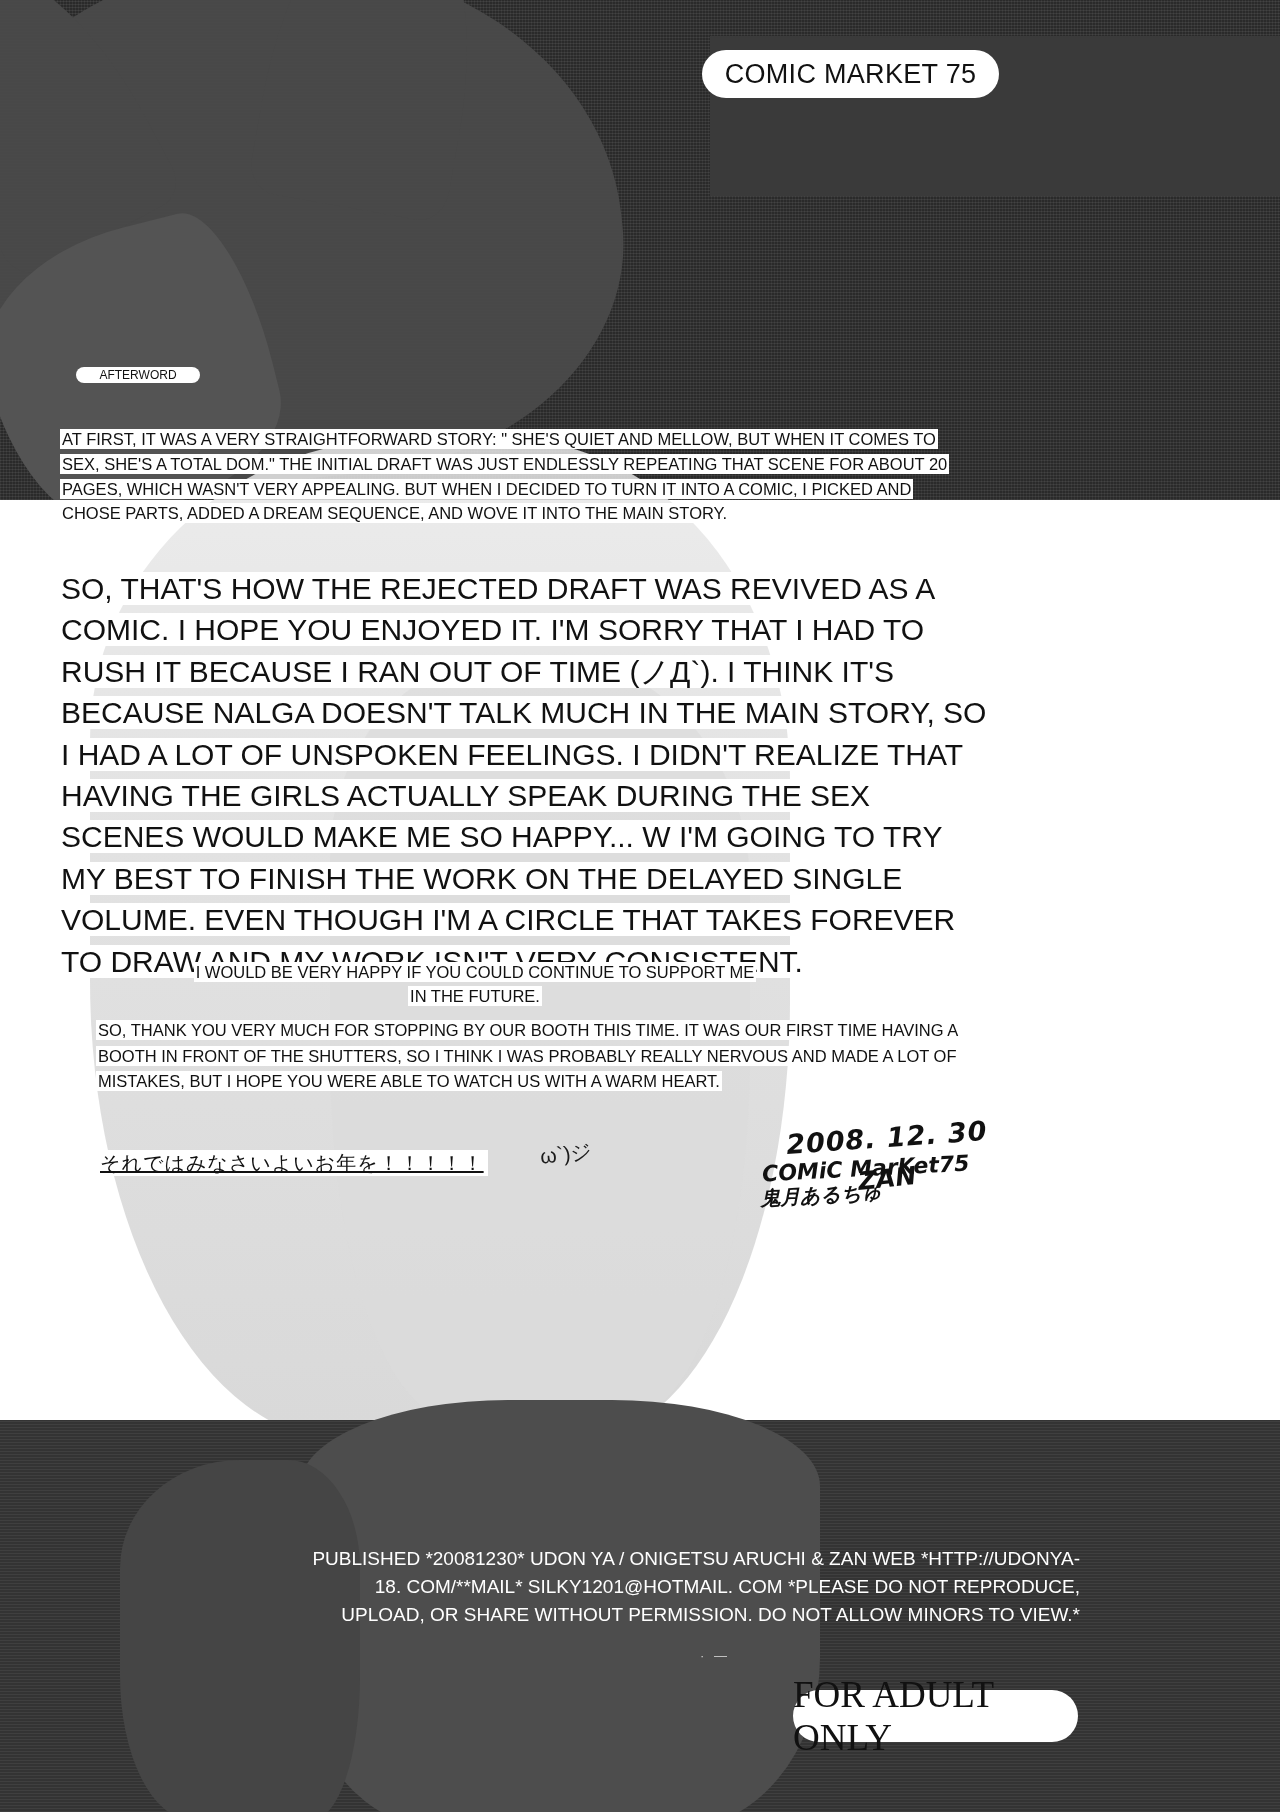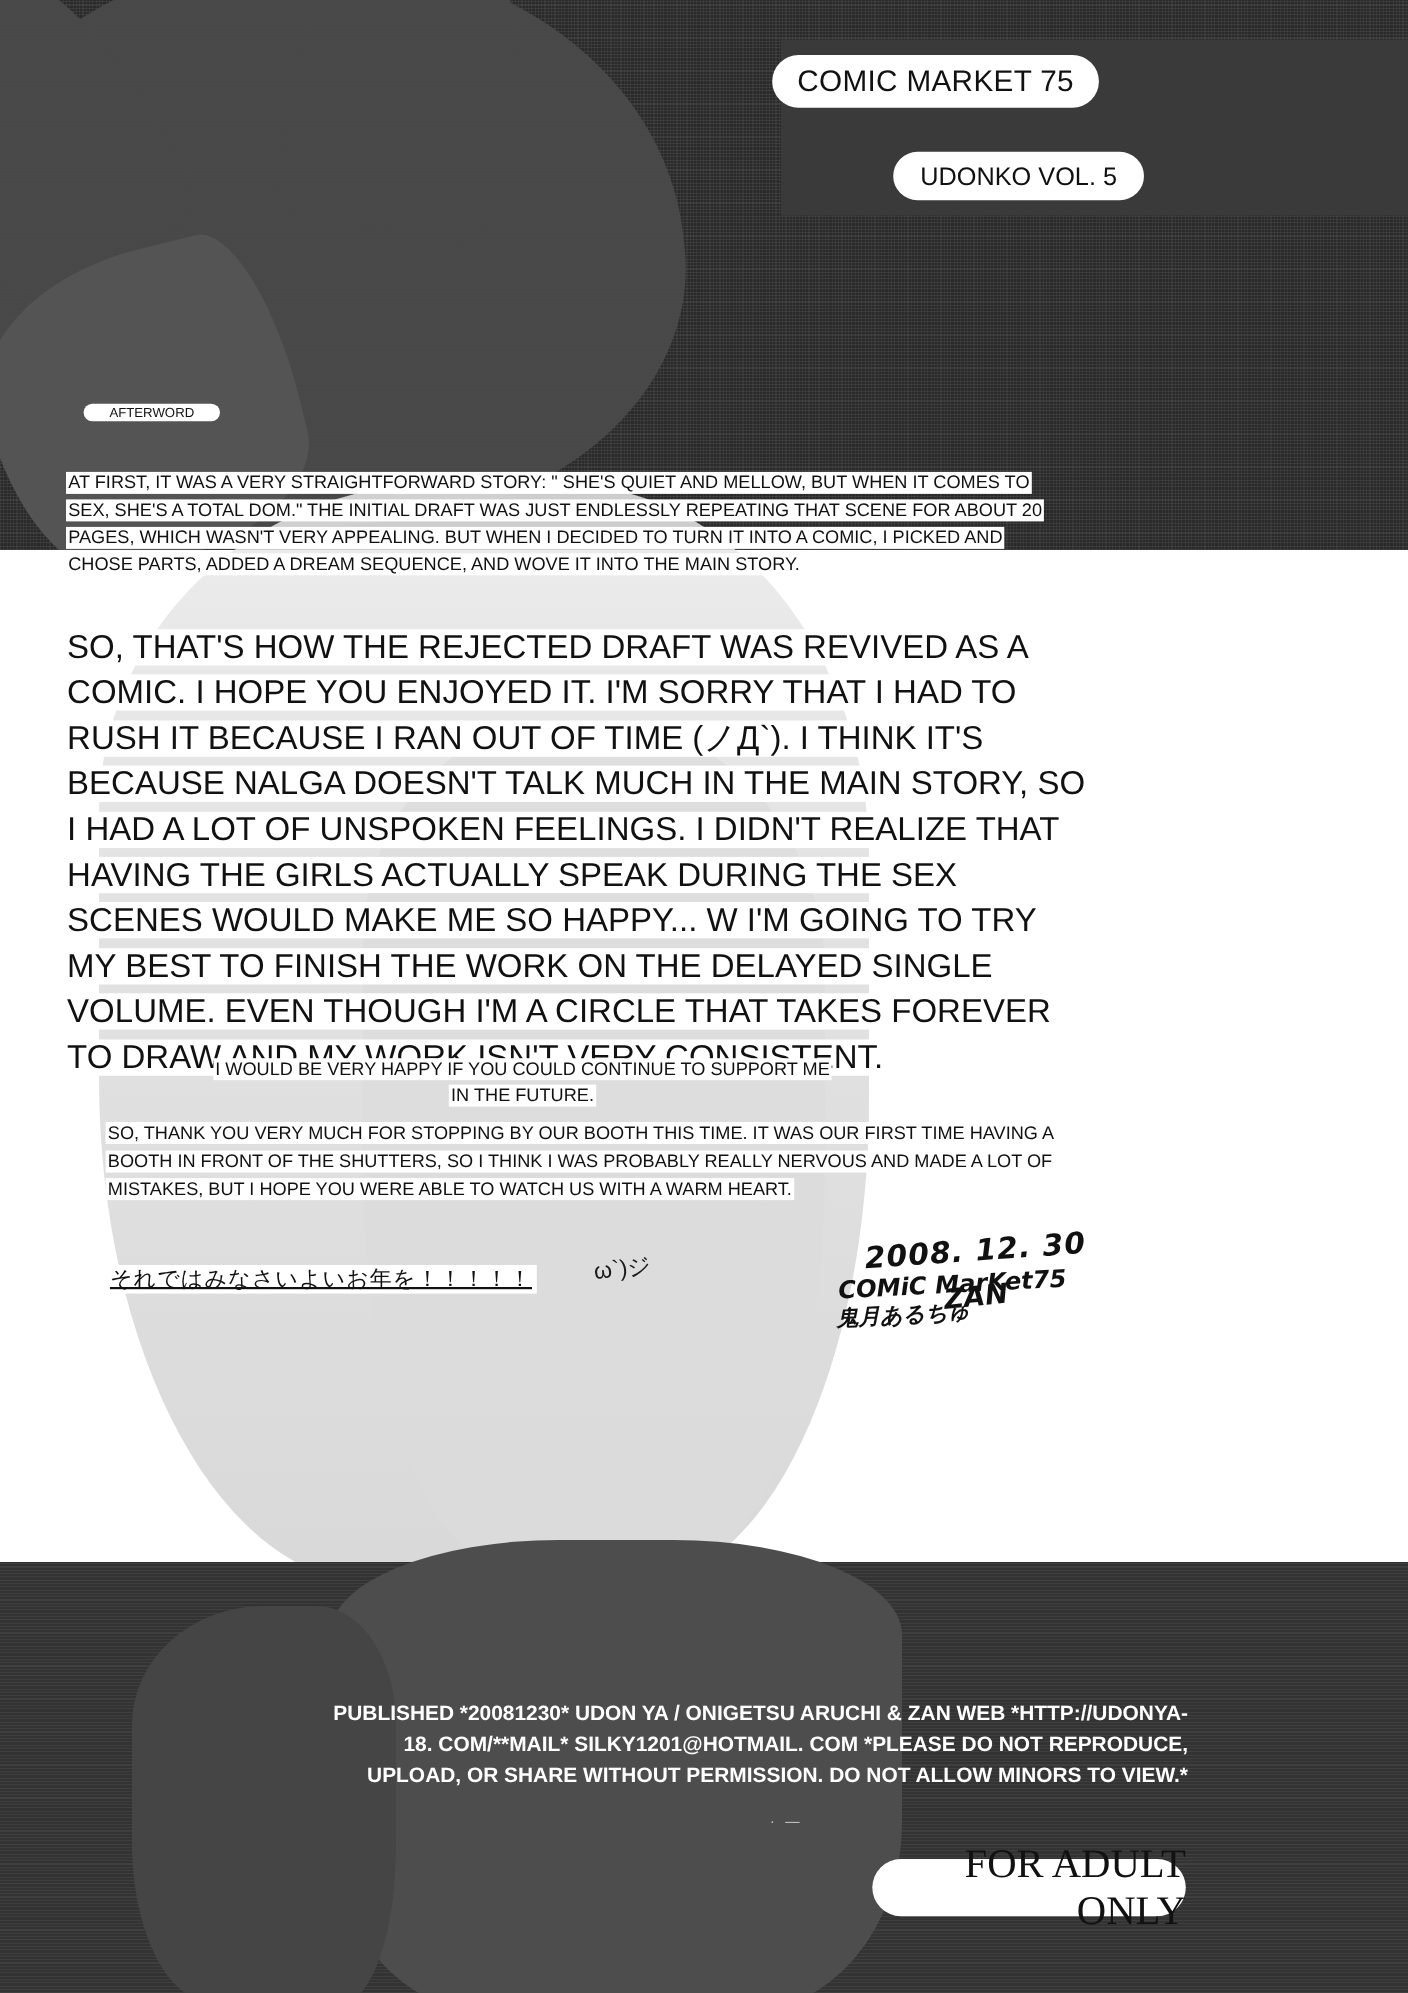--- a/index.html
+++ b/index.html
@@ -124,21 +124,21 @@
 
   
   .balloon {
     position: absolute;
     background: #ffffff;
     border-radius: 26px;
     color: #111111;
     display: flex;
     align-items: center;
     justify-content: center;
-    text-align: right;
+    text-align: left;
     box-sizing: border-box;
   }
   .plain-text {
     position: absolute;
     color: #111111;
     line-height: 1.32;
   }
 
   
   #comic-market-badge {
@@ -266,21 +266,20 @@
     transform: rotate(-3deg);
   }
 
   #publish-text {
     left: 300px; top: 1545px;
     width: 780px;
     font-size: 19px;
     line-height: 1.48;
     text-align: right;
     color: #ffffff;
-    font-weight: bold;
   }
   #publish-text span {
     color: #ffffff;
   }
   .dots {
     position: absolute;
     left: 700px; top: 1648px;
     color: #cfcfcf;
     font-size: 13px;
     letter-spacing: 3px;
@@ -306,21 +305,20 @@
     <div class="bg-mid-figure2"></div>
   </div>
 
   <div class="bg-bottom">
     <div class="bg-bottom-texture"></div>
     <div class="bg-bottom-figure"></div>
     <div class="bg-bottom-figure2"></div>
   </div>
 
   <div class="balloon" id="comic-market-badge">COMIC MARKET 75</div>
-  <div class="balloon" id="udonko-badge">UDONKO VOL. 5</div>
 
   <div class="balloon" id="afterword-badge">AFTERWORD</div>
 
   <div class="plain-text" id="intro-text">
     <span>AT FIRST, IT WAS A VERY STRAIGHTFORWARD STORY: " SHE'S QUIET AND MELLOW, BUT WHEN IT COMES TO SEX, SHE'S A TOTAL DOM." THE INITIAL DRAFT WAS JUST ENDLESSLY REPEATING THAT SCENE FOR ABOUT 20 PAGES, WHICH WASN'T VERY APPEALING. BUT WHEN I DECIDED TO TURN IT INTO A COMIC, I PICKED AND CHOSE PARTS, ADDED A DREAM SEQUENCE, AND WOVE IT INTO THE MAIN STORY.</span>
   </div>
 
   <div class="plain-text" id="main-text">
     <span>SO, THAT'S HOW THE REJECTED DRAFT WAS REVIVED AS A COMIC. I HOPE YOU ENJOYED IT. I'M SORRY THAT I HAD TO RUSH IT BECAUSE I RAN OUT OF TIME (ノД`). I THINK IT'S BECAUSE NALGA DOESN'T TALK MUCH IN THE MAIN STORY, SO I HAD A LOT OF UNSPOKEN FEELINGS. I DIDN'T REALIZE THAT HAVING THE GIRLS ACTUALLY SPEAK DURING THE SEX SCENES WOULD MAKE ME SO HAPPY... W I'M GOING TO TRY MY BEST TO FINISH THE WORK ON THE DELAYED SINGLE VOLUME. EVEN THOUGH I'M A CIRCLE THAT TAKES FOREVER TO DRAW AND MY WORK ISN'T VERY CONSISTENT.</span>
   </div>

